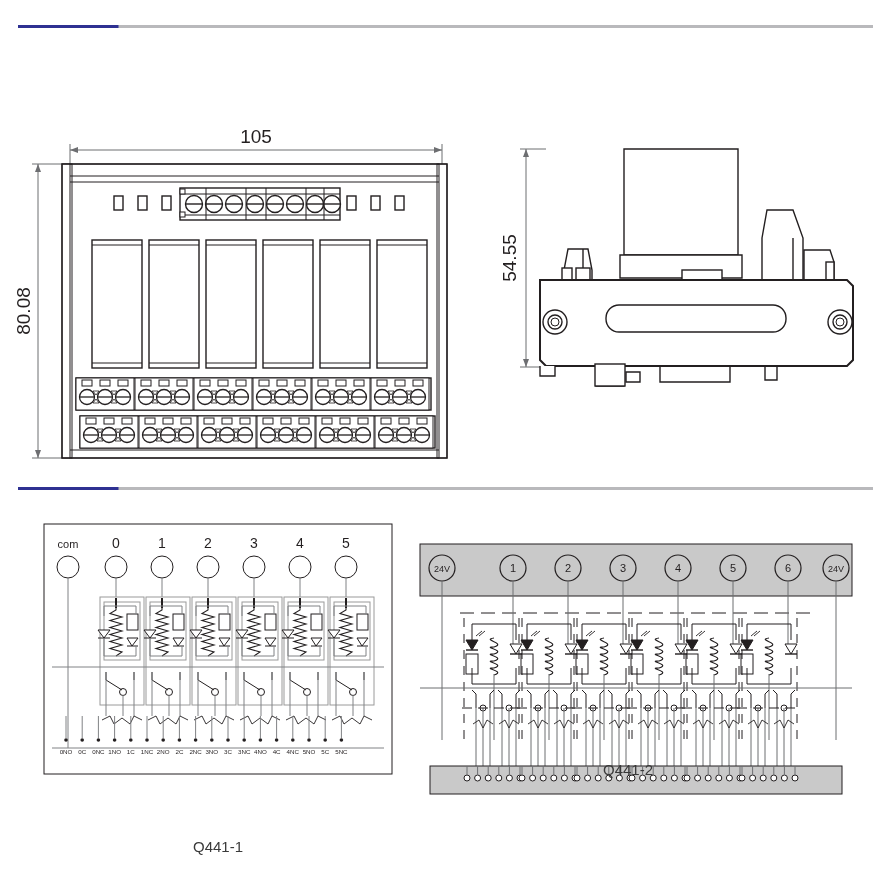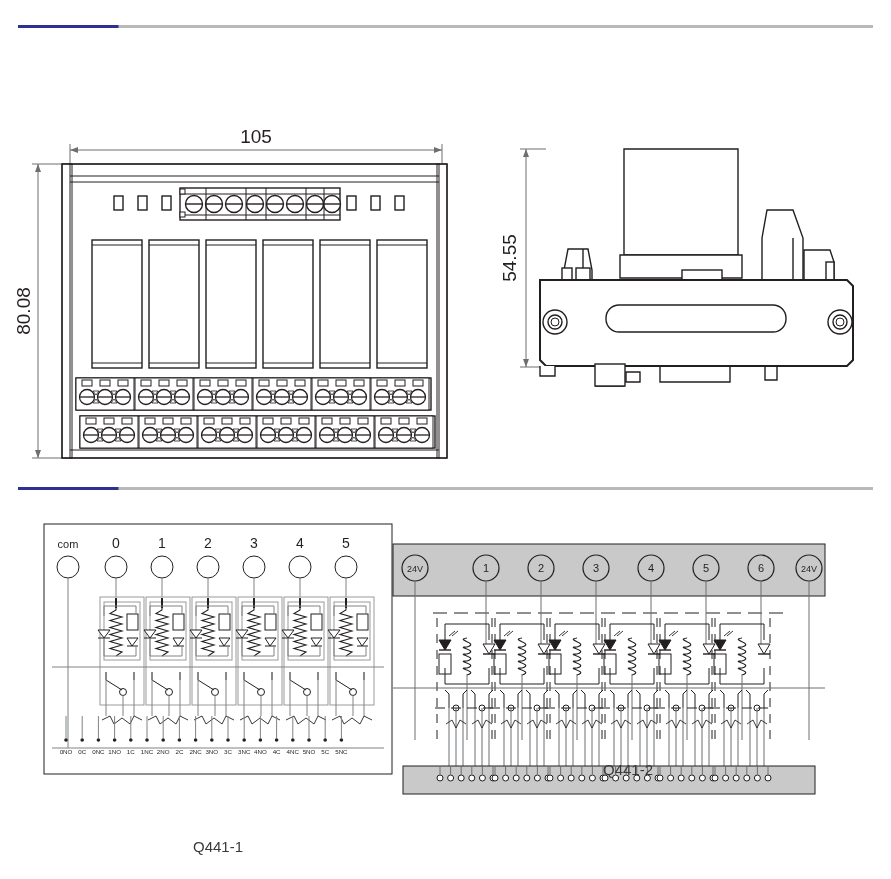--- a/index.html
+++ b/index.html
@@ -605,21 +605,21 @@
         <circle cx="287.2" cy="220" r="1.8" fill="#231f20" stroke="none"></circle>
         <text x="287.2" y="234" font-size="6.2" text-anchor="middle" font-family="&quot;Liberation Sans&quot;, sans-serif" fill="#231f20">5C</text>
         <line x1="303.4" y1="196" x2="303.4" y2="218" stroke="#808285" stroke-width="1" fill="none"></line>
         <circle cx="303.4" cy="220" r="1.8" fill="#231f20" stroke="none"></circle>
         <text x="303.4" y="234" font-size="6.2" text-anchor="middle" font-family="&quot;Liberation Sans&quot;, sans-serif" fill="#231f20">5NC</text>
       </g>
   </svg>
 </div>
 <div class="cap" style="left:38px; top:806px; width:360px;margin-top:32px;">Q441-1</div>
 
-<div class="canvas" id="wire2" style="left:389px; top:540px; width:440px; height:258px;">
+<div class="canvas" id="wire2" style="left:416px; top:540px; width:440px; height:258px;">
   <svg width="440" height="258" viewBox="0 0 440 258">
     <g id="w2">
         <rect x="4" y="4" width="432" height="52" fill="#c9c9c9" stroke="#231f20" stroke-width="1"></rect>
         <circle cx="26" cy="28" r="13" fill="#c9c9c9" stroke="#231f20" stroke-width="1.2"></circle>
         <text x="26" y="32" font-size="9" text-anchor="middle" font-family="&quot;Liberation Sans&quot;, sans-serif" fill="#231f20">24V</text>
         <circle cx="97" cy="28" r="13" fill="#c9c9c9" stroke="#231f20" stroke-width="1.2"></circle>
         <text x="97" y="32" font-size="11" text-anchor="middle" font-family="&quot;Liberation Sans&quot;, sans-serif" fill="#231f20">1</text>
         <circle cx="152" cy="28" r="13" fill="#c9c9c9" stroke="#231f20" stroke-width="1.2"></circle>
         <text x="152" y="32" font-size="11" text-anchor="middle" font-family="&quot;Liberation Sans&quot;, sans-serif" fill="#231f20">2</text>
         <circle cx="207" cy="28" r="13" fill="#c9c9c9" stroke="#231f20" stroke-width="1.2"></circle>

